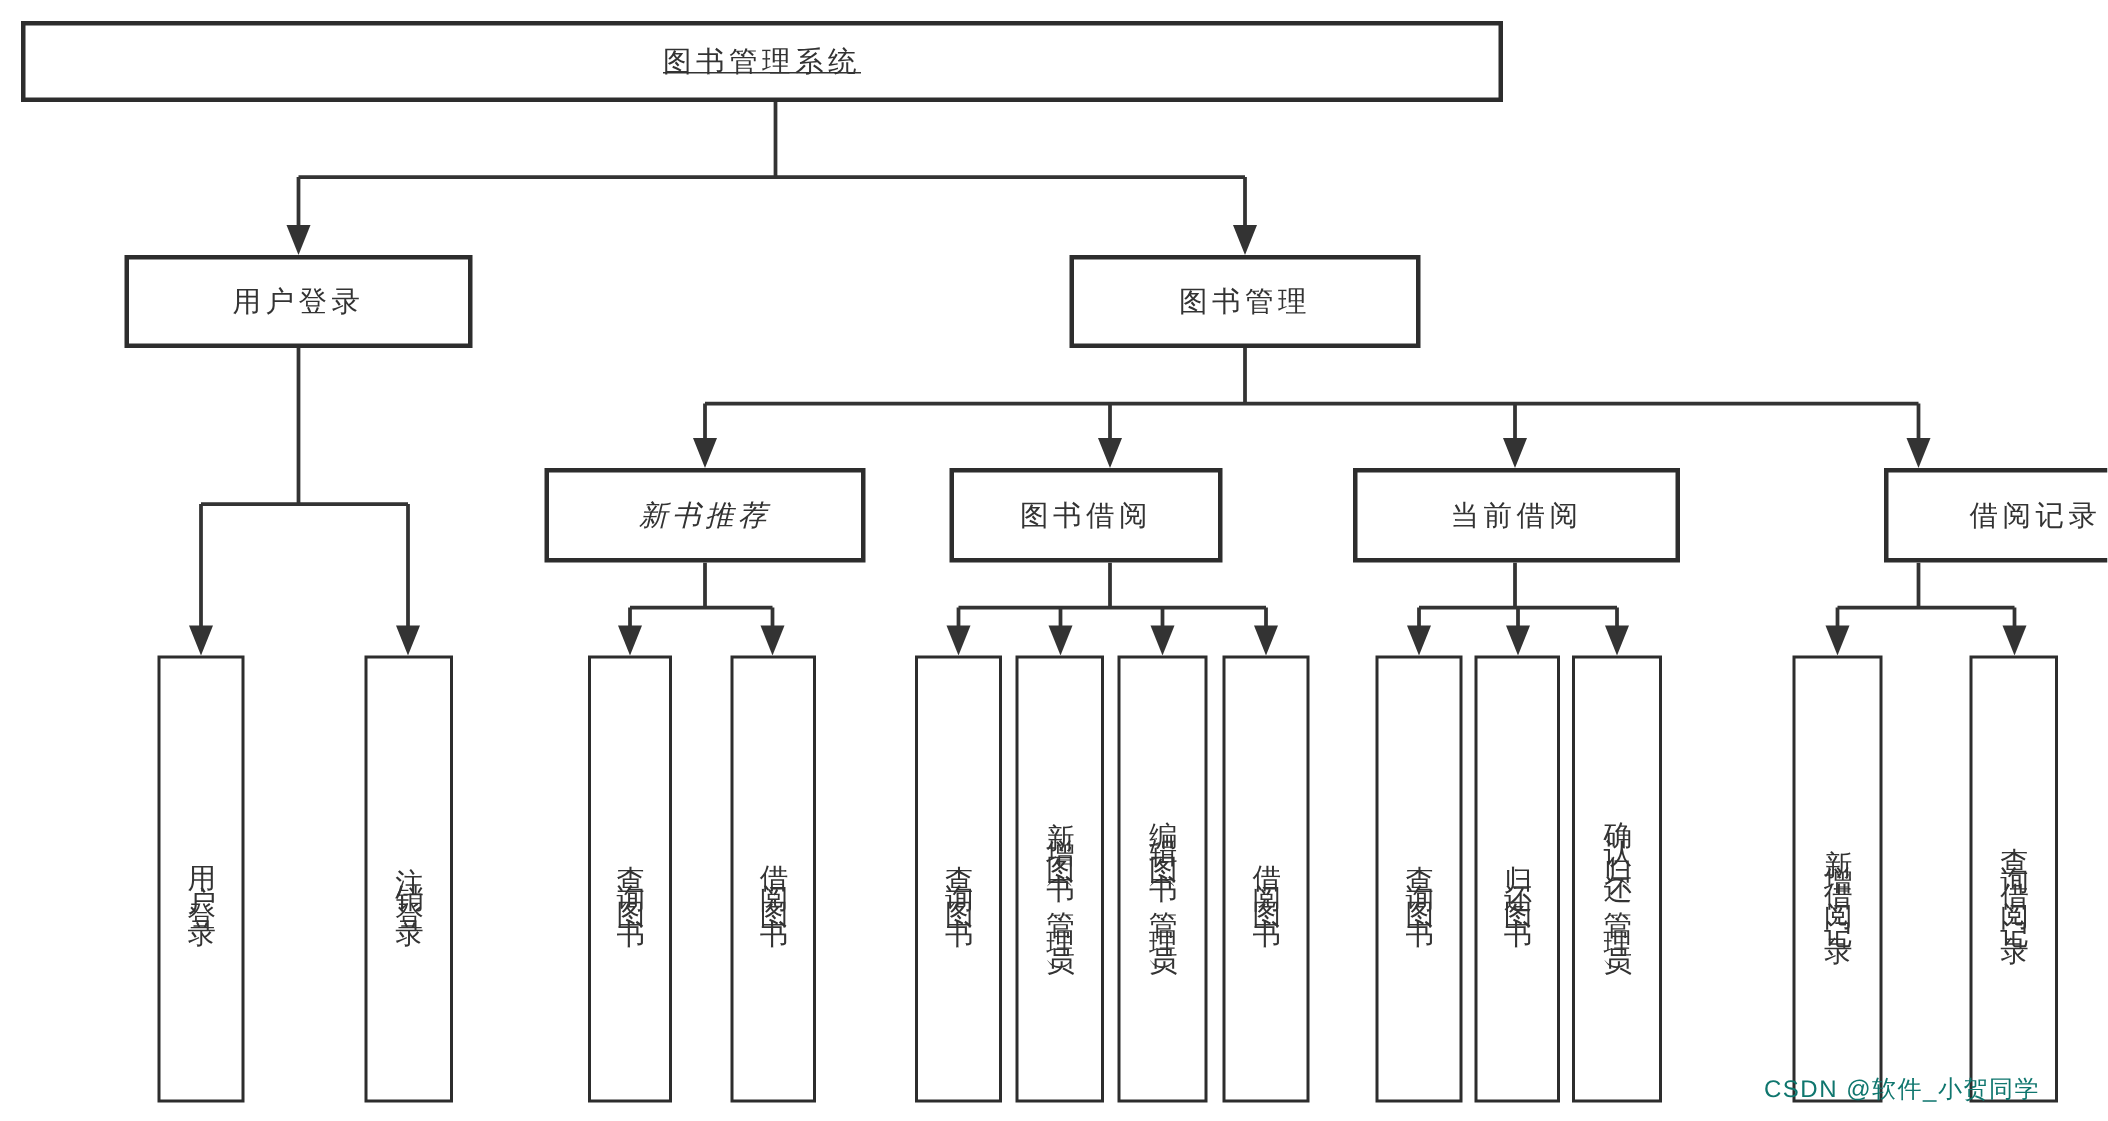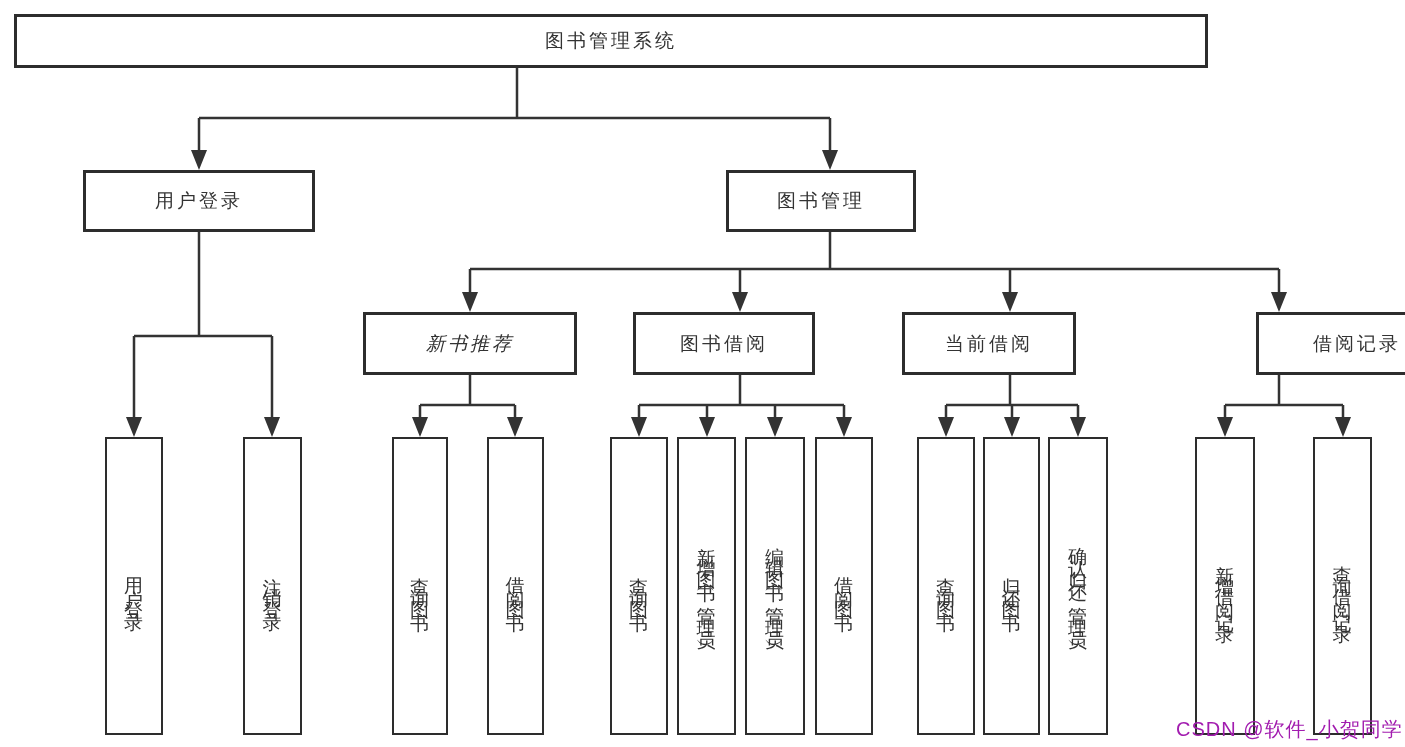--- a/index.html
+++ b/index.html
@@ -15,22 +15,22 @@
     border:3px solid #2d2d2d;display:flex;align-items:center;justify-content:center;
   }
   .hbox{font-size:19px;letter-spacing:3px;font-weight:400;color:#333;}
   .root-box{border-width:3px;}
   .vbox{border-width:2px;}
   .vbox span{
     writing-mode:vertical-rl;text-orientation:mixed;
     font-size:19px;line-height:1;letter-spacing:12px;color:#333;
   }
   .watermark{
-    position:absolute;left:1176px;top:716px;font-size:20px;
-    color:#a21caf;letter-spacing:1px;z-index:5;white-space:nowrap;
+    position:absolute;left:1176px;top:716px;font-size:16px;
+    color:#0f766e;letter-spacing:1px;z-index:5;white-space:nowrap;
   }
 </style>
 </head>
 <body>
 
 <div class="canvas">
 
   <svg class="connector-layer" viewBox="0 0 1405 747" xmlns="http://www.w3.org/2000/svg">
     <g>
       <path class="edge" d="M517,68 V118 M199,118 H830 M199,118 V152 M830,118 V152"></path>
@@ -67,38 +67,38 @@
       <polygon class="arrow" points="1004,417 1020,417 1012,437"></polygon>
       <polygon class="arrow" points="1070,417 1086,417 1078,437"></polygon>
     </g>
     <g>
       <path class="edge" d="M1279,375 V405 M1225,405 H1343 M1225,405 V419 M1343,405 V419"></path>
       <polygon class="arrow" points="1217,417 1233,417 1225,437"></polygon>
       <polygon class="arrow" points="1335,417 1351,417 1343,437"></polygon>
     </g>
   </svg>
 
-  <div class="node hbox root-box" style="left:14px;top:14px;width:1194px;height:54px;">
+  <div class="node hbox root-box" style="left:14px;top:14px;width:988px;height:54px;text-decoration:underline;">
     <span>图书管理系统</span>
   </div>
 
   <div class="node hbox" style="left:83px;top:170px;width:232px;height:62px;">
     <span>用户登录</span>
   </div>
-  <div class="node hbox" style="left:713px;top:170px;width:190px;height:62px;margin-left:13px;">
+  <div class="node hbox" style="left:713px;top:170px;width:234px;height:62px;">
     <span>图书管理</span>
   </div>
 
   <div class="node hbox" style="left:363px;top:312px;width:214px;height:63px;font-style:italic;">
     <span>新书推荐</span>
   </div>
   <div class="node hbox" style="left:633px;top:312px;width:182px;height:63px;">
     <span>图书借阅</span>
   </div>
-  <div class="node hbox" style="left:902px;top:312px;width:174px;height:63px;">
+  <div class="node hbox" style="left:902px;top:312px;width:218px;height:63px;">
     <span>当前借阅</span>
   </div>
   <div class="node hbox" style="left:1224px;top:312px;width:202px;height:63px;margin-left:32px;">
     <span>借阅记录</span>
   </div>
 
   <div class="node vbox" style="left:105px;top:437px;width:58px;height:298px;">
     <span>用户登录</span>
   </div>
   <div class="node vbox" style="left:243px;top:437px;width:59px;height:298px;">

